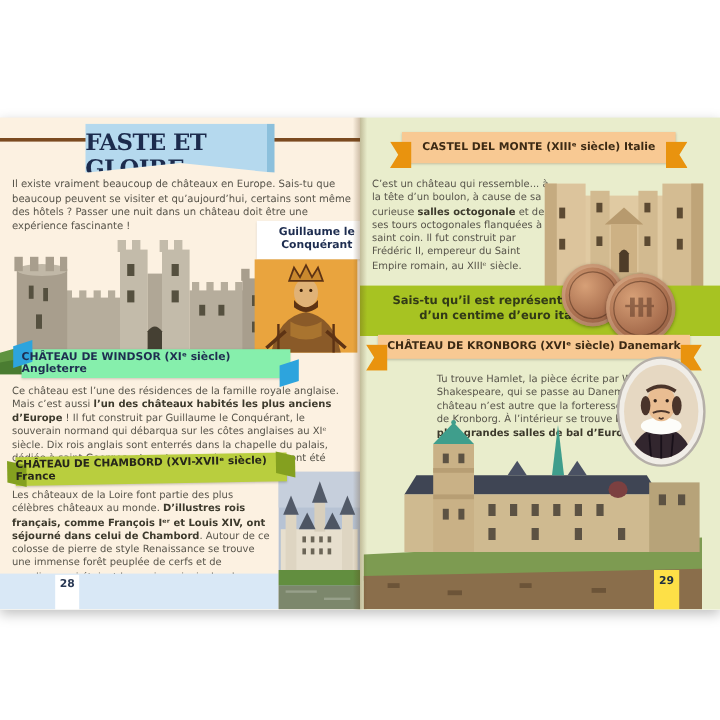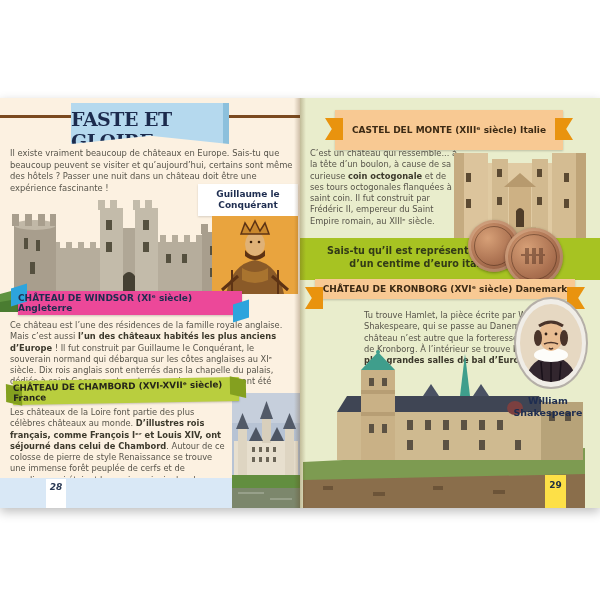--- a/index.html
+++ b/index.html
@@ -16,49 +16,49 @@
   .brown-rule{position:absolute;left:0;top:17px;width:300px;height:3px;background:#7b4a20;}
   .title-banner{position:absolute;left:71px;top:5px;width:158px;height:41px;z-index:5;
       background:linear-gradient(to right,#b5d9ee 0 96%,#8cc0dc 96%);
       clip-path:polygon(0 0,100% 0,100% 100%,50% 80%,0 100%);
       display:flex;justify-content:center;}
   .title-banner span{font-family:"DejaVu Serif",serif;font-weight:bold;font-size:19px;
       letter-spacing:-.5px;color:#1c2b4d;margin-top:5px;}
   .intro{position:absolute;left:10px;top:50px;width:286px;font-size:8.4px;line-height:1.38;color:#57544a;}
   .white-label{position:absolute;background:#ffffff;display:flex;align-items:center;justify-content:center;
       text-align:center;font-weight:bold;color:#1e2d50;box-shadow:0 1px 2px rgba(0,0,0,.15);}
-  #guillaume-label{left:198px;top:86px;width:100px;height:32px;font-size:9px;line-height:1.25;padding:0 10px;box-sizing:border-box;}
+  #guillaume-label{left:214px;top:86px;width:100px;height:32px;font-size:9px;line-height:1.25;padding:0 10px;box-sizing:border-box;}
 
   .ribbon{position:absolute;display:flex;align-items:center;justify-content:center;
       font-weight:bold;z-index:6;}
   .ribbon .tail{position:absolute;width:16px;height:18px;z-index:-1;}
 
-  #windsor-banner{left:18px;top:193px;width:224px;height:24px;background:#ec4899;
+  #windsor-banner{left:18px;top:193px;width:224px;height:24px;background:#86efac;
       color:#1e2d50;font-size:9px;box-shadow:0 1px 2px rgba(0,0,0,.2);}
   #windsor-banner .tail-l{left:-7px;top:-5px;background:#2da4dd;transform:skewY(-18deg);}
   #windsor-banner .tail-r{right:-7px;bottom:-5px;background:#2da4dd;transform:skewY(-18deg);}
 
   #chambord-banner{left:13px;top:281px;width:226px;height:24px;background:#b9ce3e;
       color:#26261a;font-size:8.8px;transform:rotate(-1deg);box-shadow:0 1px 2px rgba(0,0,0,.2);}
   #chambord-banner .tail-l{left:-7px;top:5px;background:#84a01f;transform:skewY(14deg);}
   #chambord-banner .tail-r{right:-7px;bottom:5px;background:#84a01f;transform:skewY(14deg);}
 
   .body-text{position:absolute;font-size:8.3px;line-height:1.36;color:#57544a;}
   #windsor-text{left:10px;top:222px;width:286px;}
   #chambord-text{left:10px;top:309px;width:216px;}
   .seg-b{font-weight:bold;color:#3c392c;}
   .seg-i{}
 
   #left-footer{position:absolute;left:0;top:380px;width:232px;height:30px;background:#d9e8f6;}
   .page-num-tab{position:absolute;display:flex;justify-content:center;font-weight:bold;z-index:10;}
-  #tab-28{left:46px;top:381px;width:20px;height:29px;background:#ffffff;font-size:9px;color:#2b3a55;padding-top:3px;box-sizing:border-box;font-style:italic;}
+  #tab-28{left:46px;top:381px;width:20px;height:29px;background:#ffffff;font-size:9px;color:#2b3a55;padding-top:3px;box-sizing:border-box;}
   #tab-29{left:245px;top:377px;width:21px;height:33px;background:#fde047;font-size:9px;color:#203040;padding-top:5px;box-sizing:border-box;}
 
   
-  #castel-banner{left:35px;top:12px;width:228px;height:40px;background:#f8c993;color:#3c2a14;font-size:9px;box-shadow:0 1px 2px rgba(0,0,0,.2);}
+  #castel-banner{left:35px;top:12px;width:228px;height:26px;background:#f8c993;color:#3c2a14;font-size:9px;box-shadow:0 1px 2px rgba(0,0,0,.2);}
   #kronborg-banner{left:15px;top:181px;width:260px;height:20px;background:#f8c993;color:#3c2a14;font-size:9px;box-shadow:0 1px 2px rgba(0,0,0,.2);}
   .orange-ribbon .tail-l{left:-10px;top:8px;width:18px;height:22px;background:#e9930e;
       clip-path:polygon(0 0,100% 0,100% 100%,0 100%,38% 50%);}
   .orange-ribbon .tail-r{right:-10px;top:8px;width:18px;height:22px;background:#e9930e;
       clip-path:polygon(0 0,100% 0,62% 50%,100% 100%,0 100%);}
 
   #castel-text{left:10px;top:50px;width:148px;}
   #question-box{position:absolute;left:0;top:140px;width:300px;height:42px;background:#a7c322;z-index:3;}
   #question-text{position:absolute;left:18px;top:7px;width:232px;text-align:center;
       font-weight:bold;font-size:9.6px;line-height:1.35;color:#323a17;}
@@ -205,21 +205,21 @@
     </div>
 
     <div class="page" id="page-right">
 
       <div class="ribbon orange-ribbon" id="castel-banner">
         <span class="tail tail-l"></span>
         <span class="tail tail-r"></span>
         <span>CASTEL DEL MONTE (XIIIᵉ siècle) Italie</span>
       </div>
 
-      <div class="body-text" id="castel-text"><span>C’est un château qui ressemble... à la tête d’un boulon, à cause de sa curieuse </span><span class="seg-b">coin octogonale</span><span> et de ses tours octogonales flanquées à saint coin. Il fut construit par Frédéric II, empereur du Saint Empire romain, au XIIIᵉ siècle.</span></div>
+      <div class="body-text" id="castel-text"><span>C’est un château qui ressemble... à la tête d’un boulon, à cause de sa curieuse </span><span class="seg-b">salles octogonale</span><span> et de ses tours octogonales flanquées à saint coin. Il fut construit par Frédéric II, empereur du Saint Empire romain, au XIIIᵉ siècle.</span></div>
 
       <svg class="cutout" style="left:140px;top:35px;" width="160" height="120" viewBox="0 0 160 120">
         <ellipse cx="80" cy="111" rx="76" ry="7" fill="#c9bd9b"></ellipse>
         <ellipse cx="20" cy="112" rx="16" ry="4" fill="#7d9c4e"></ellipse>
         <ellipse cx="142" cy="112" rx="16" ry="4" fill="#7d9c4e"></ellipse>
         <rect x="44" y="30" width="72" height="78" fill="#e0caa2"></rect>
         <rect x="14" y="20" width="34" height="88" fill="#dcc49c"></rect>
         <rect x="14" y="20" width="10" height="88" fill="#c5ab80"></rect>
         <rect x="112" y="20" width="34" height="88" fill="#d4bc92"></rect>
         <rect x="136" y="20" width="10" height="88" fill="#bfa478"></rect>
@@ -274,21 +274,20 @@
           <ellipse cx="38" cy="40" rx="12" ry="15" fill="#e9bd92"></ellipse>
           <ellipse cx="25" cy="42" rx="4" ry="8" fill="#4a342a"></ellipse>
           <ellipse cx="51" cy="42" rx="4" ry="8" fill="#4a342a"></ellipse>
           <path d="M26 30 Q38 22 50 30" stroke="#4a342a" stroke-width="3" fill="none"></path>
           <circle cx="33" cy="38" r="1.4" fill="#33231a"></circle>
             <circle cx="43" cy="38" r="1.4" fill="#33231a"></circle>
           <path d="M31 48 Q38 45 45 48" stroke="#4a342a" stroke-width="1.6" fill="none"></path>
           <path d="M36 52 Q38 54 40 52" stroke="#4a342a" stroke-width="1.4" fill="none"></path>
         </g>
       </svg>
-      <div class="white-label" id="shakespeare-label">William Shakespeare</div>
 
       <svg class="cutout" style="left:3px;top:252px;" width="282" height="158" viewBox="0 0 282 158">
         <path d="M0 112 L282 98 L282 130 L0 134 Z" fill="#7d9b51"></path>
         <path d="M0 130 L282 124 L282 158 L0 158 Z" fill="#8a6e4b"></path>
         <rect x="20" y="136" width="10" height="4" fill="#6c5438"></rect>
           <rect x="70" y="142" width="12" height="4" fill="#6c5438"></rect>
         <rect x="130" y="136" width="10" height="4" fill="#6c5438"></rect>
           <rect x="190" y="140" width="12" height="4" fill="#6c5438"></rect>
         <rect x="245" y="134" width="10" height="4" fill="#6c5438"></rect>
         <polygon points="34,62 44,46 236,46 246,62" fill="#3f4554"></polygon>

